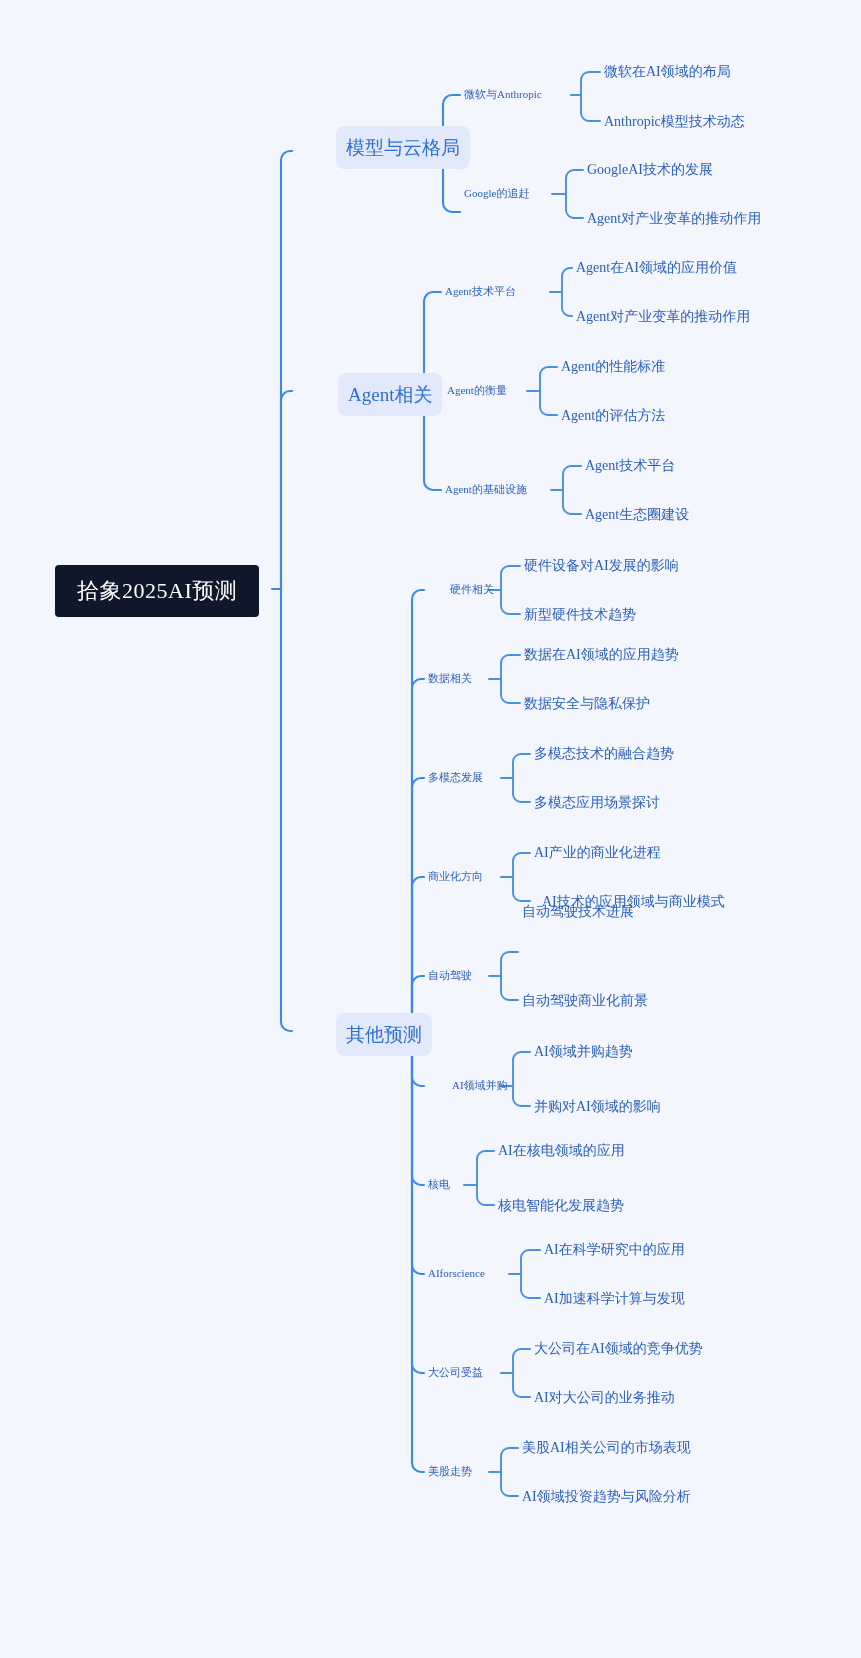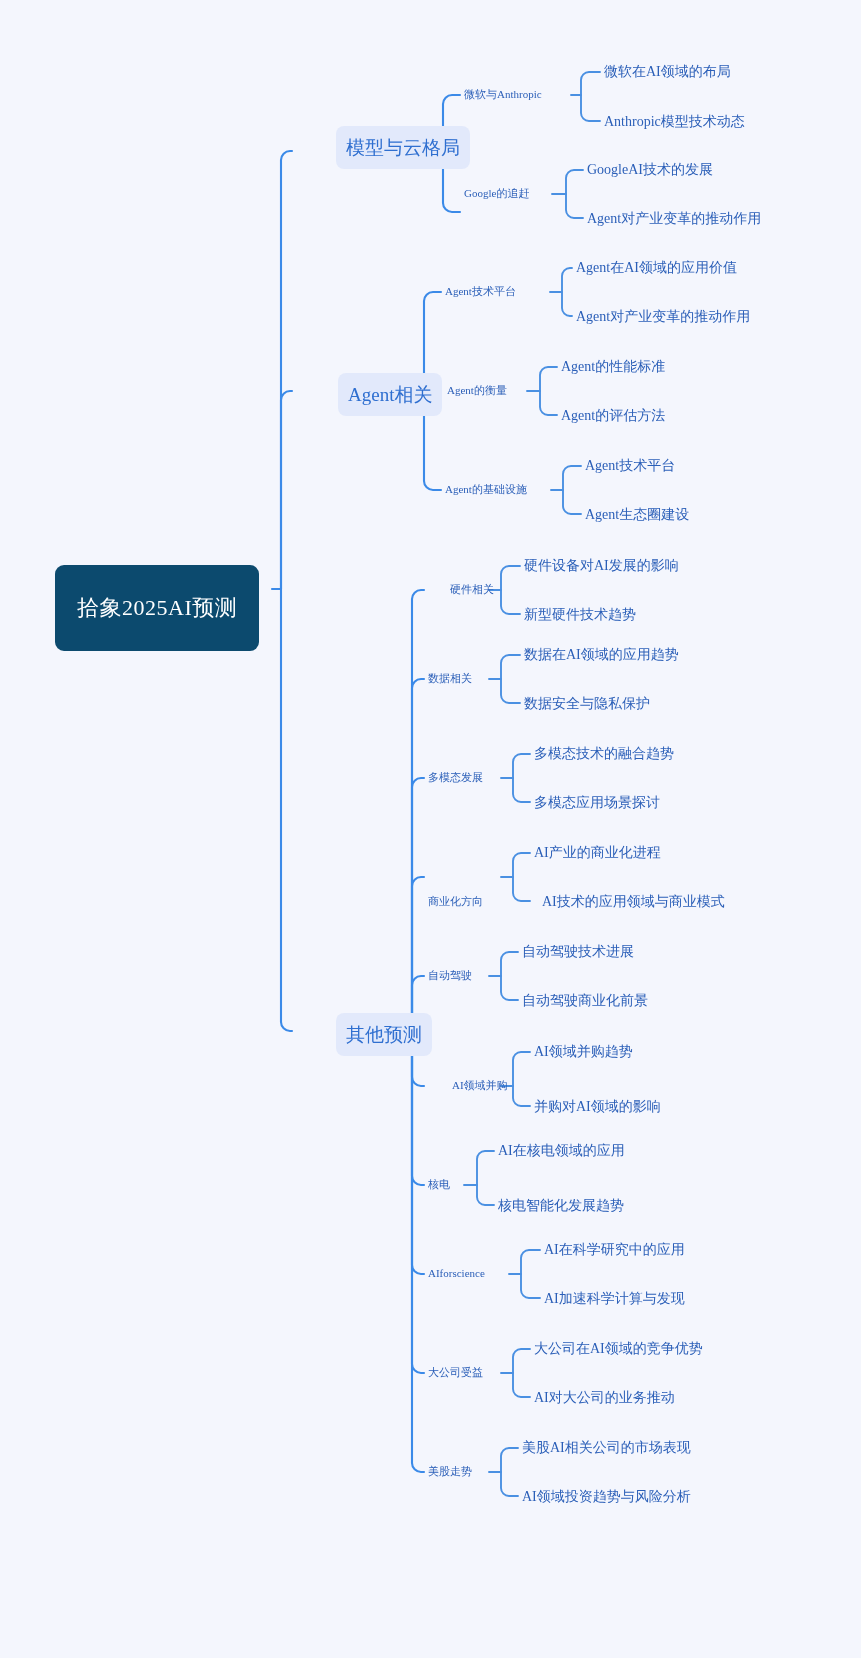--- a/index.html
+++ b/index.html
@@ -9,25 +9,25 @@
     font-family:"Liberation Sans","DejaVu Sans",sans-serif;
     overflow:hidden;
     position:relative;
   }
   #canvas{position:absolute;left:0;top:0;width:861px;height:1658px;}
   svg#links{position:absolute;left:0;top:0;width:861px;height:1658px;pointer-events:none;}
   .node{position:absolute;white-space:nowrap;line-height:1;font-family:Liberation Serif, serif;}
 
   
   .root{
-    background:#0c4a6e;
+    background:#0f172a;
     color:#ffffff;
-    border-radius:9px;
+    border-radius:4px;
     font-size:22px;
-    padding:32px 22px;
+    padding:15px 22px;
     letter-spacing:.5px;
   }
   
   .lvl1{
     background:#e2e9fb;
     color:#2f6fd0;
     border-radius:8px;
     font-size:19px;
     padding:12px 10px;
     margin-left:42px;
@@ -155,26 +155,26 @@
   <div class="node lvl3" style="left:522px;top:605px;">新型硬件技术趋势</div>
 
   <div class="node lvl2" style="left:426px;top:670px;">数据相关</div>
   <div class="node lvl3" style="left:522px;top:645px;">数据在AI领域的应用趋势</div>
   <div class="node lvl3" style="left:522px;top:694px;">数据安全与隐私保护</div>
 
   <div class="node lvl2" style="left:426px;top:769px;">多模态发展</div>
   <div class="node lvl3" style="left:532px;top:744px;">多模态技术的融合趋势</div>
   <div class="node lvl3" style="left:532px;top:793px;">多模态应用场景探讨</div>
 
-  <div class="node lvl2" style="left:426px;top:868px;margin-top:25px;">商业化方向</div>
+  <div class="node lvl2" style="left:426px;top:868px;">商业化方向</div>
   <div class="node lvl3" style="left:532px;top:843px;">AI产业的商业化进程</div>
   <div class="node lvl3" style="left:532px;top:892px;margin-left:8px;">AI技术的应用领域与商业模式</div>
 
   <div class="node lvl2" style="left:426px;top:967px;">自动驾驶</div>
-  <div class="node lvl3" style="left:520px;top:942px;">自动驾驶技术进展</div>
+  <div class="node lvl3" style="left:520px;top:902px;">自动驾驶技术进展</div>
   <div class="node lvl3" style="left:520px;top:991px;">自动驾驶商业化前景</div>
 
   <div class="node lvl2" style="left:450px;top:1077px;">AI领域并购</div>
   <div class="node lvl3" style="left:532px;top:1042px;">AI领域并购趋势</div>
   <div class="node lvl3" style="left:532px;top:1097px;">并购对AI领域的影响</div>
 
   <div class="node lvl2" style="left:426px;top:1176px;">核电</div>
   <div class="node lvl3" style="left:496px;top:1141px;">AI在核电领域的应用</div>
   <div class="node lvl3" style="left:496px;top:1196px;">核电智能化发展趋势</div>
 

